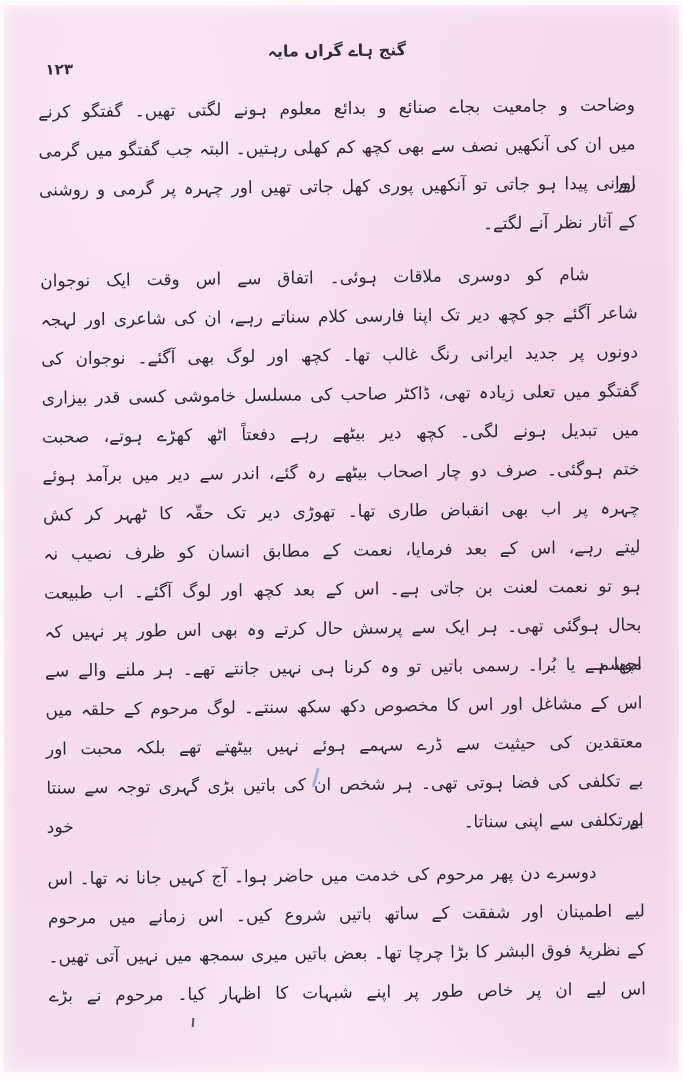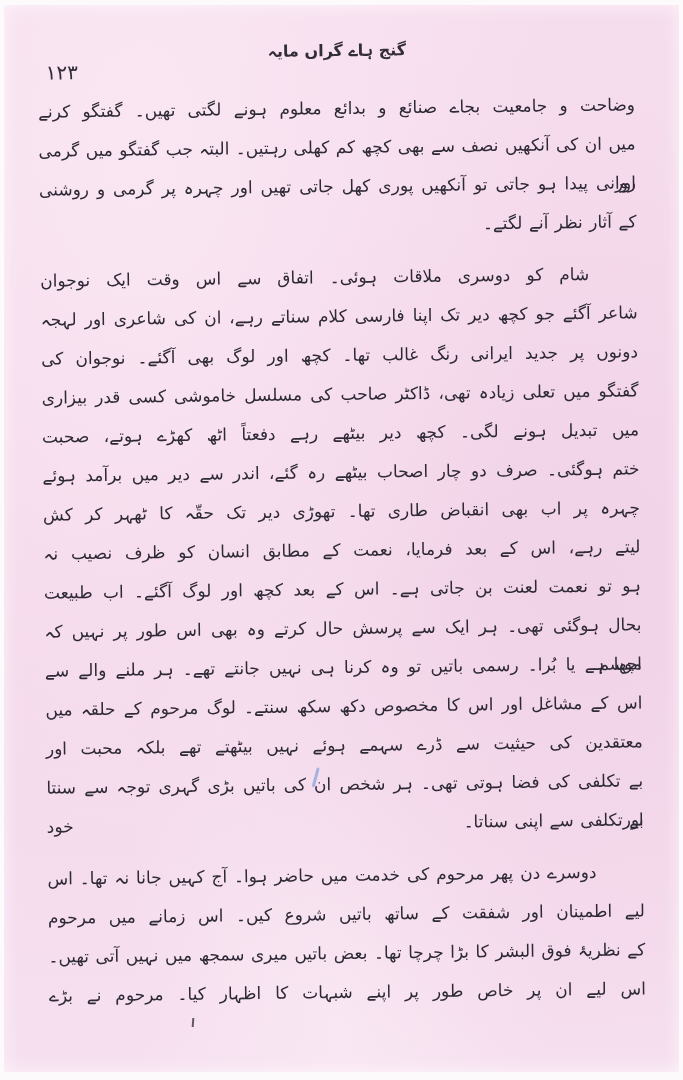--- a/index.html
+++ b/index.html
@@ -24,21 +24,21 @@
     color:#2e2936;
     direction:rtl;
   }
   .running-head{
     position:absolute;top:36px;left:0;right:0;
     text-align:center;font-size:16px;font-weight:bold;
     letter-spacing:.5px;color:#332d3a;
   }
   .page-number{
     position:absolute;top:52px;left:46px;
-    font-size:20px;font-weight:normal;color:#332d3a;
+    font-size:15px;font-weight:bold;color:#332d3a;
     direction:rtl;
   }
   .text-block{
     position:absolute;top:84px;right:40px;left:38px;
     font-size:17px;
   }
   .para + .para{margin-top:13px;}
   .line{
     height:39px;line-height:39px;
     white-space:nowrap;

